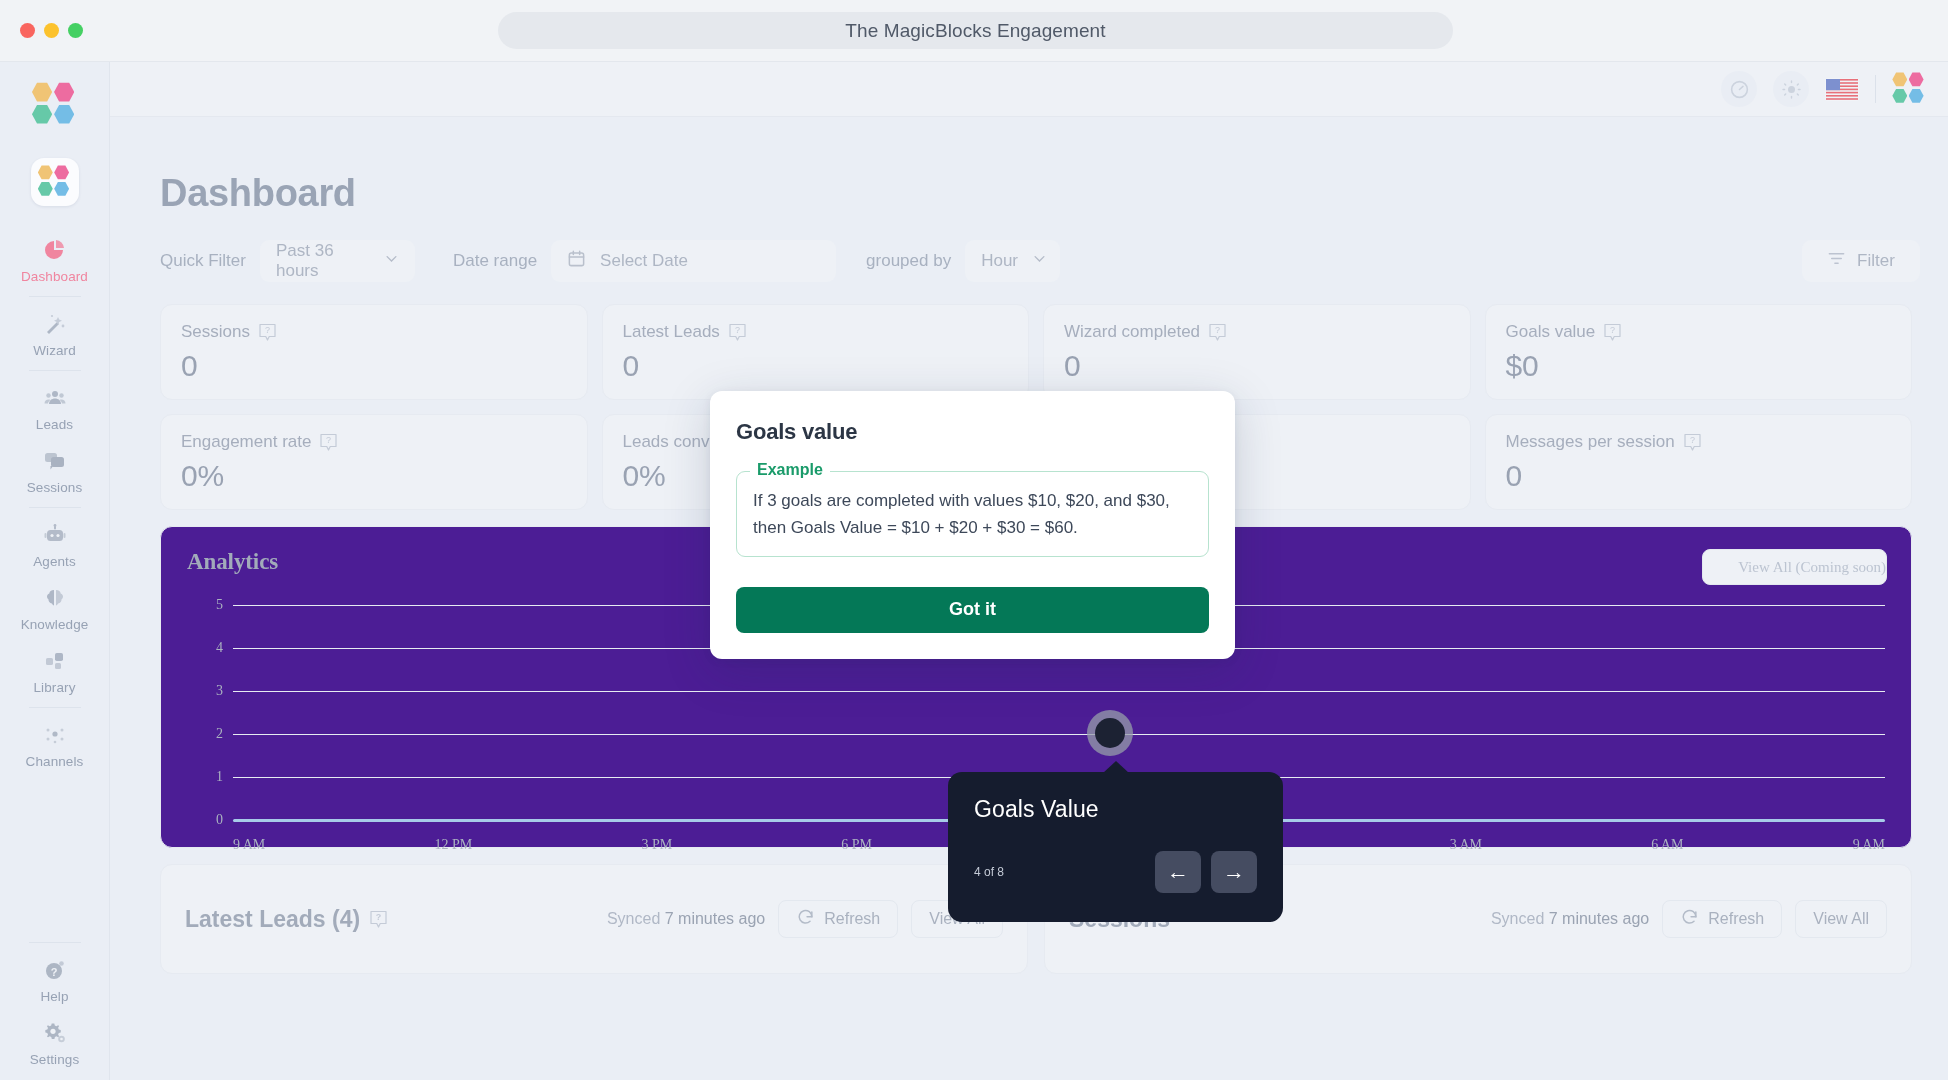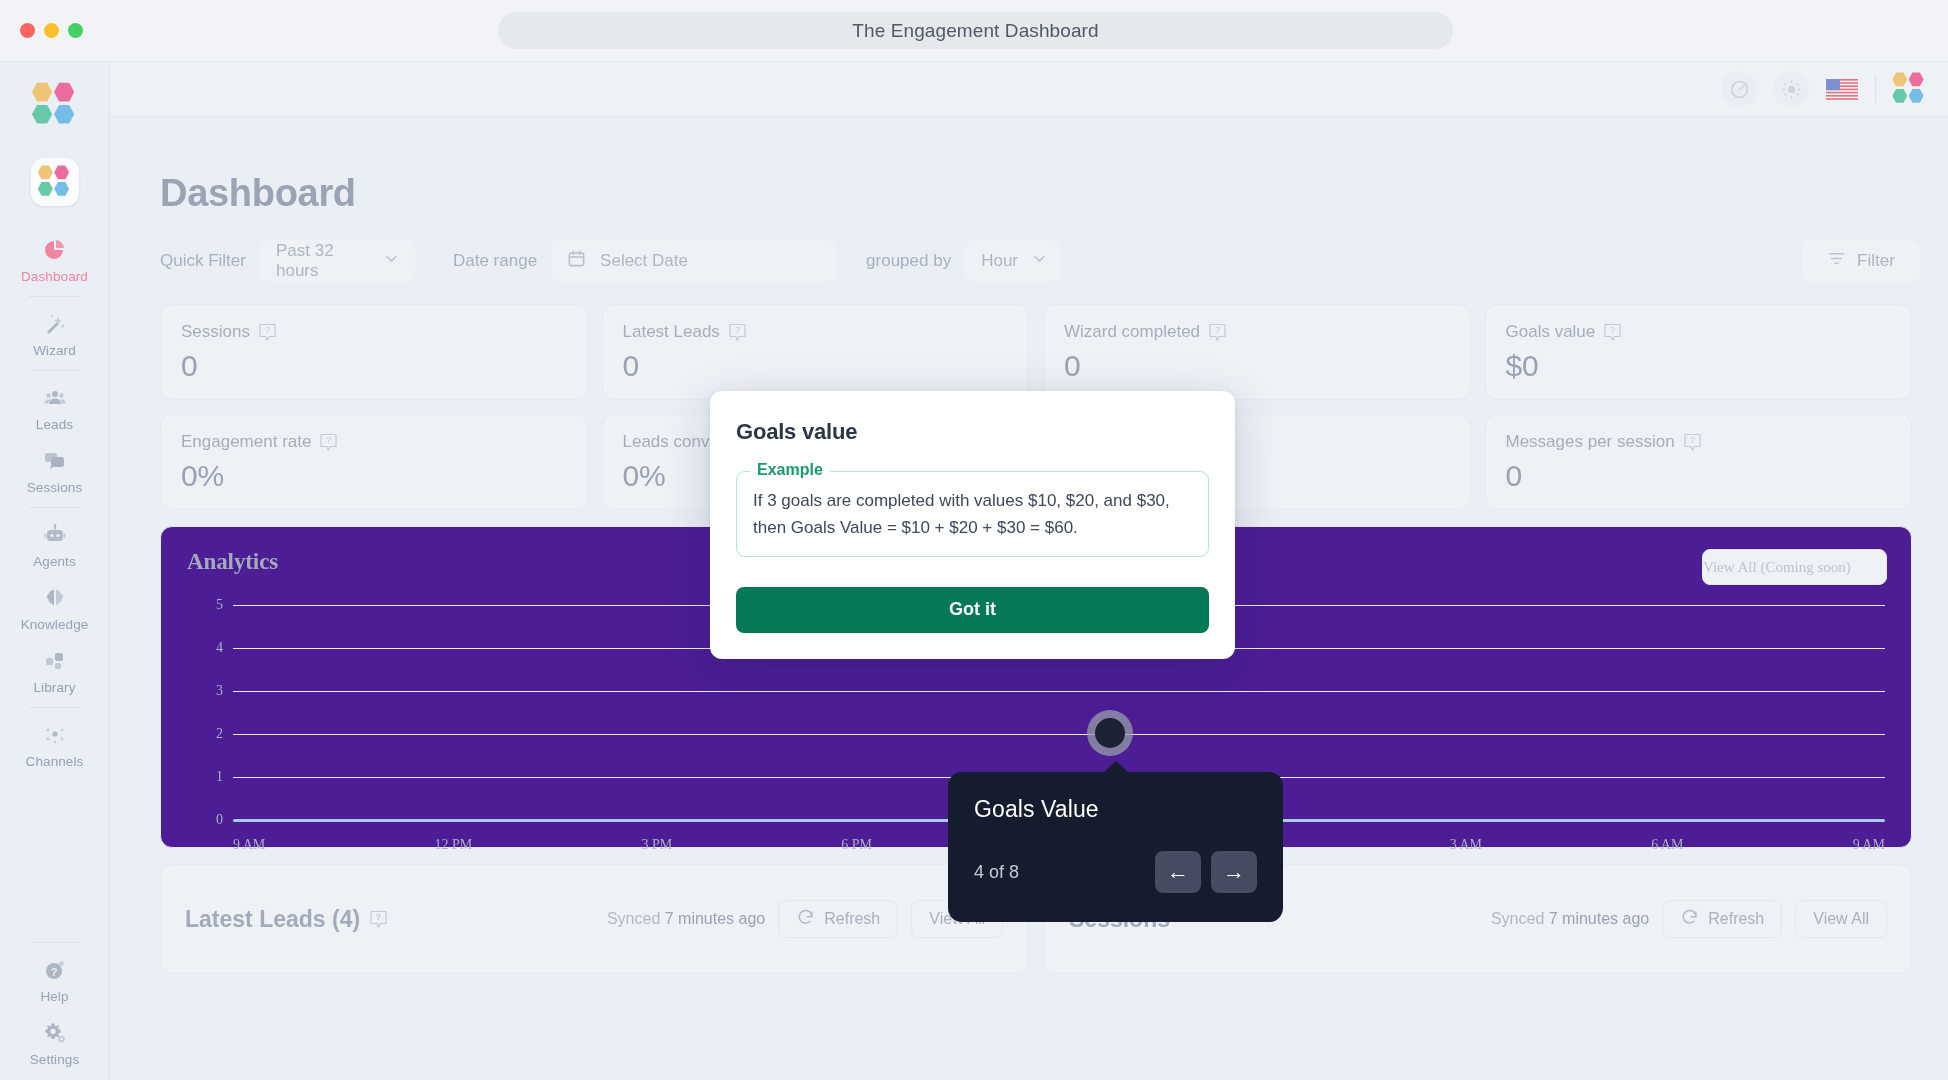--- a/index.html
+++ b/index.html
@@ -137,21 +137,21 @@
   
   .panel {
     background: #4c1d95; border: 1px solid #e6eaf1; border-radius: 12px;
     margin: 16px 8px 8px 22px; position: relative; font-family: Liberation Serif, serif;
   }
   .analytics { height: 322px; padding: 22px 26px 0 26px; }
   .ptitle { font-size: 23px; font-weight: 700; color: #a2abba; letter-spacing: -.1px; }
   .viewallsoon {
     position: absolute; right: 24px; top: 22px; height: 36px; width: 185px;
     border: 1px solid #e3e8ef; border-radius: 8px; background: #eef1f6;
-    display:flex; align-items:center; justify-content:flex-start; cursor:pointer;
+    display:flex; align-items:center; justify-content:flex-end; cursor:pointer;
   }
   .viewallsoon span { font-size: 15px; color: #bcc4d1; }
 
   .chartarea { position: relative; height: 240px; margin-top: 18px; }
   .ygrid { position: absolute; left: 0; right: 0; }
   .ygrid .gline { position: absolute; left: 46px; right: 0; height: 1px; background: #e7ebf2; }
   .ygrid .gtick { position: absolute; left: 0; width: 36px; text-align: right;
                   font-size: 14px; color: #aab2c0; transform: translateY(-50%); }
   .baseline { position: absolute; left: 46px; right: 0; height: 3px;
               background: #a7cbe8; border-radius: 2px; }
@@ -213,41 +213,41 @@
     position: absolute; left: 948px; top: 772px; width: 335px; height: 150px;
     background: #151c2e; border-radius: 14px; padding: 24px 26px;
   }
   .tour .arrow {
     position: absolute; top: -11px; left: 155px; width: 0; height: 0;
     border-left: 13px solid transparent; border-right: 13px solid transparent;
     border-bottom: 12px solid #151c2e;
   }
   .tour h3 { font-size: 23px; font-weight: 400; color: #fff; letter-spacing: .1px; }
   .tourfoot { display: flex; align-items: center; margin-top: 28px; }
-  .tourcount { font-size: 18px; color: #c4cad6; text-align: right; }
+  .tourcount { font-size: 12px; color: #c4cad6; text-align: right; }
   .tournav { margin-left: auto; display: flex; gap: 10px; }
   .navbtn {
     width: 46px; height: 42px; background: #454c61; border-radius: 8px;
     display: flex; align-items: center; justify-content: center; cursor: pointer;
     color: #fff; font-size: 22px; line-height: 1;
   }
 </style>
 </head>
 <body>
 
 <div id="root">
 
   <div class="titlebar">
     <div class="traffic">
       <div class="dot red"></div>
       <div class="dot yellow"></div>
       <div class="dot green"></div>
     </div>
     <div class="urlpill">
-      <span>The Engagement Dashboard</span>
+      <span>The MagicBlocks Engagement</span>
     </div>
   </div>
 
   <div class="sidebar">
 
     <div class="brandmark">
       <div class="hexgrid">
         <div class="hex tl">
             <i></i>
           </div>
@@ -468,21 +468,21 @@
   </div>
 
   <div class="content">
 
     <div class="pagetitle">Dashboard</div>
 
     <div class="filterbar">
       <span class="flabel">Quick Filter</span>
 
       <div class="fselect past">
-        <span>Past 32 hours</span>
+        <span>Past 36 hours</span>
         <span>
           <svg width="15" height="15" viewBox="0 0 24 24" fill="none" stroke="#b5bcc9" stroke-width="2.2" stroke-linecap="round">
               <path d="M5 9l7 7 7-7"></path>
             </svg>
         </span>
       </div>
 
       <span class="flabel">Date range</span>
 
       <div class="dateinput">

